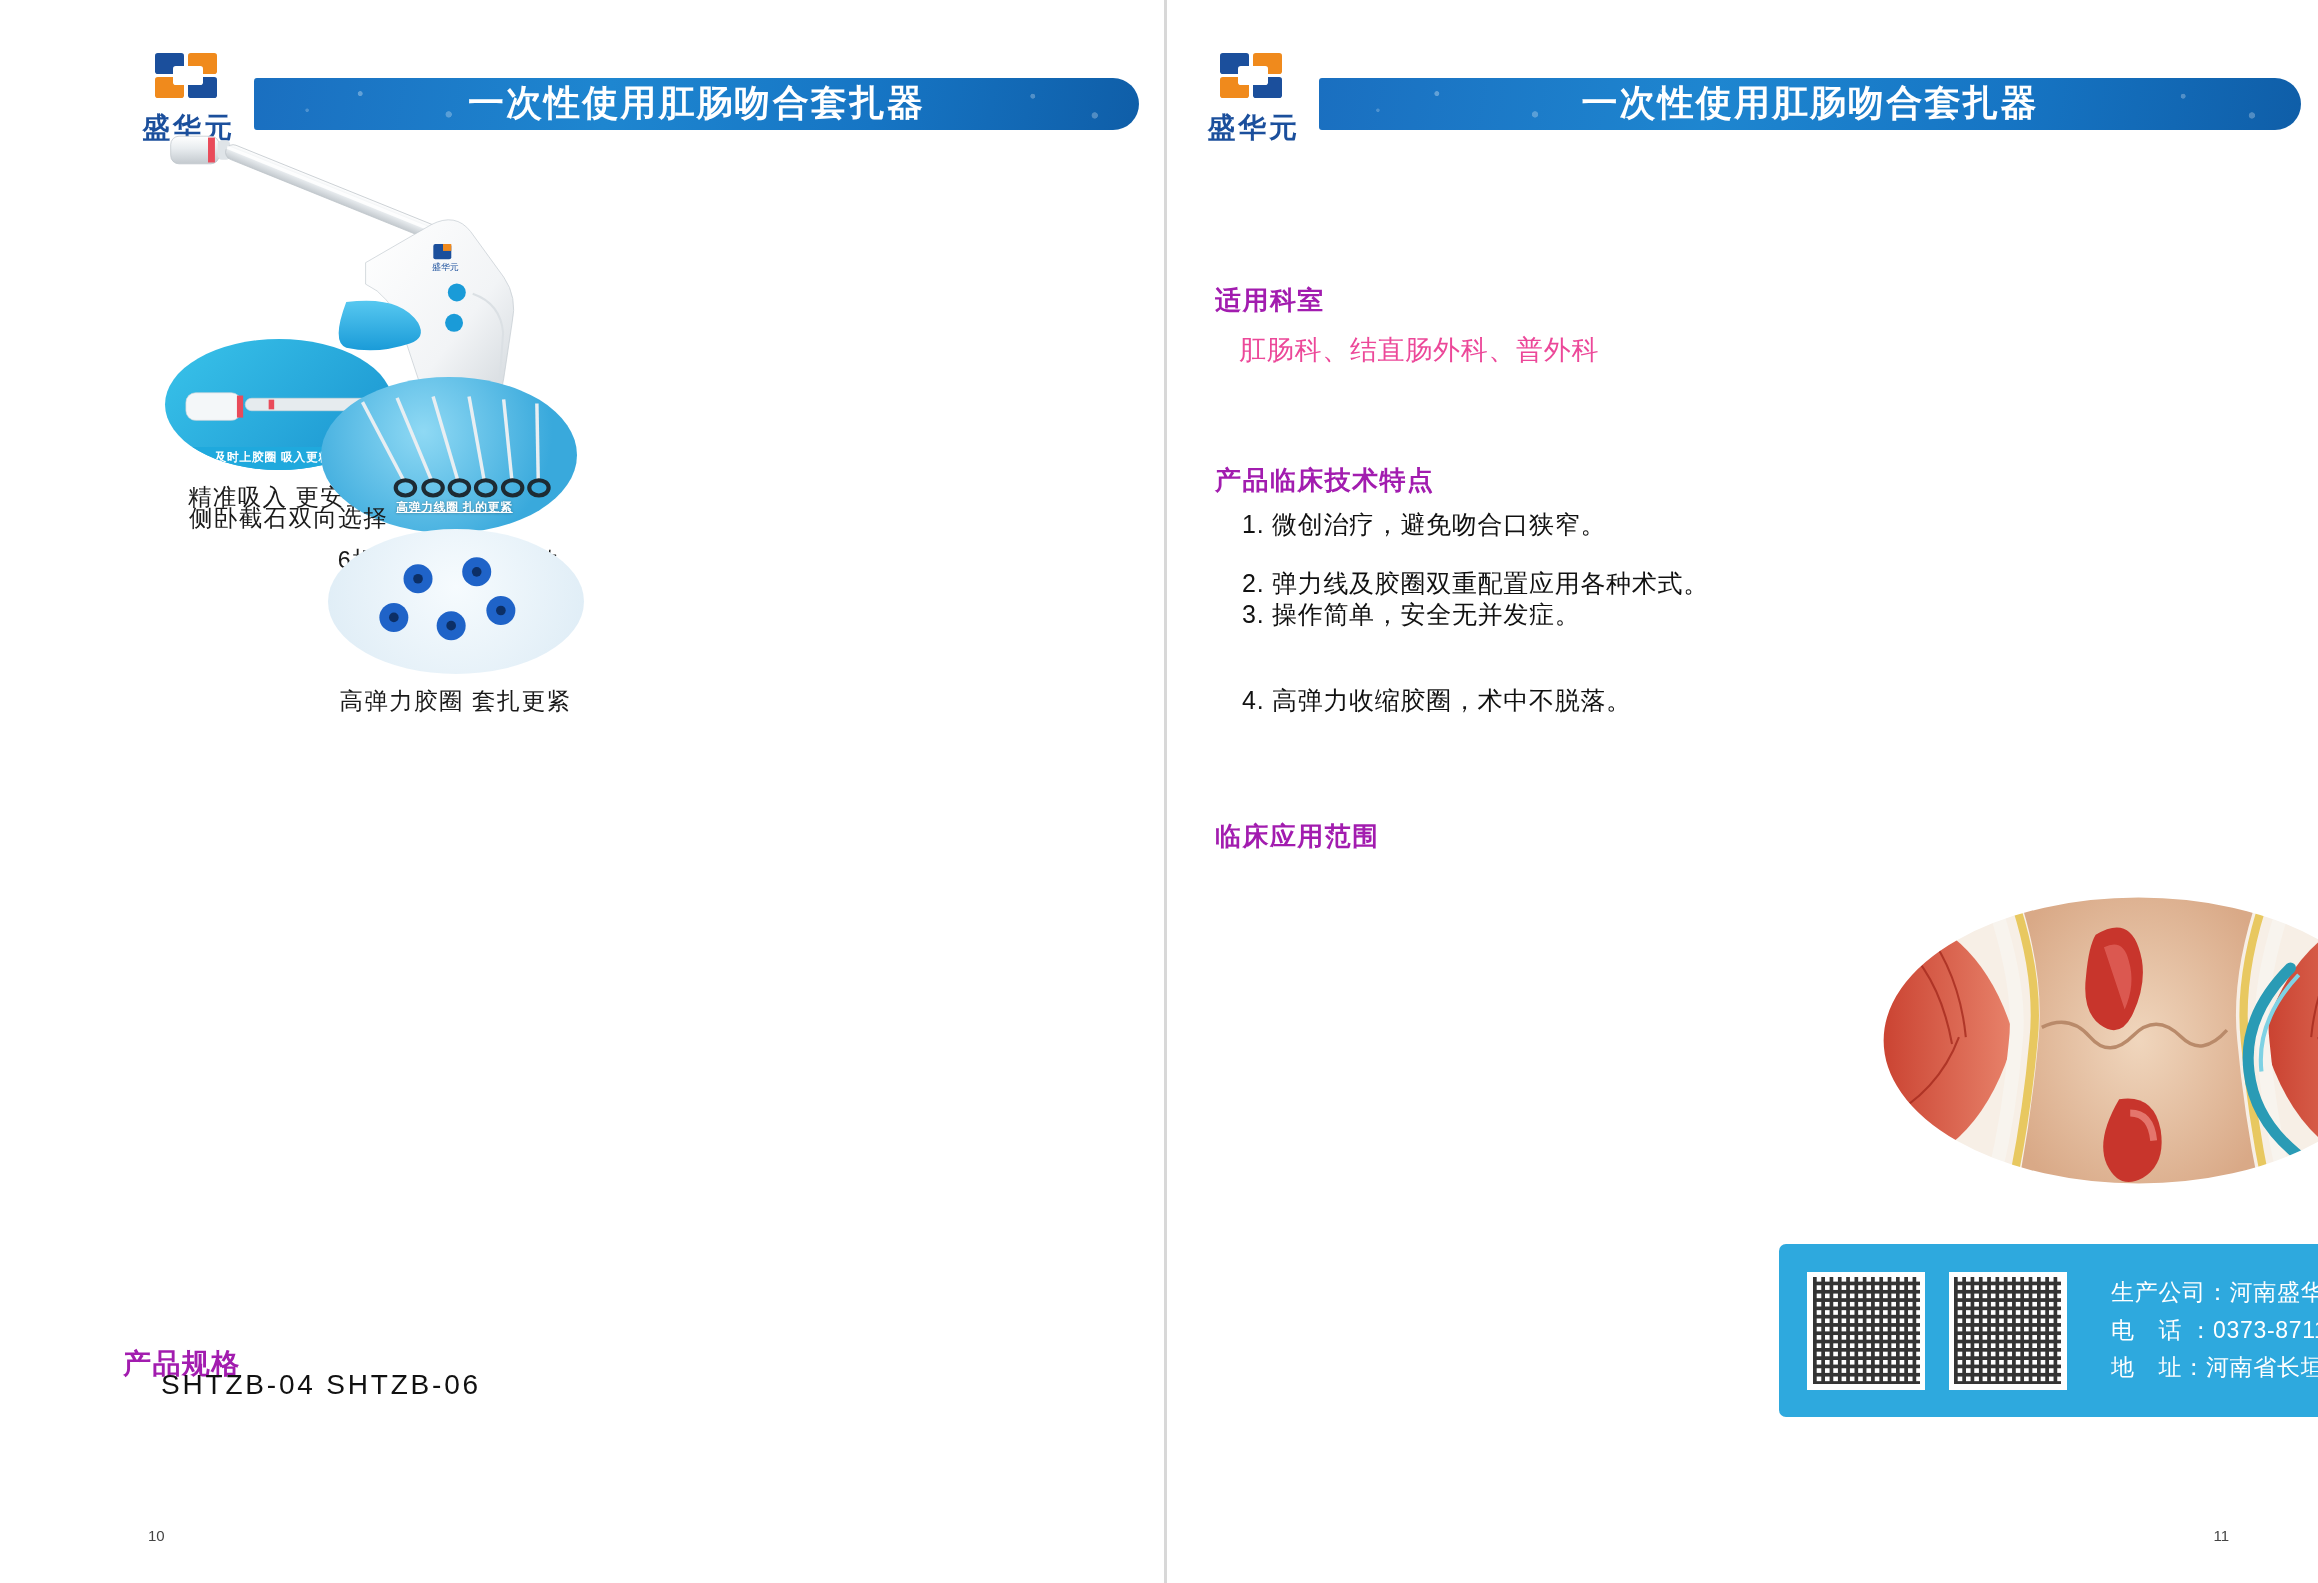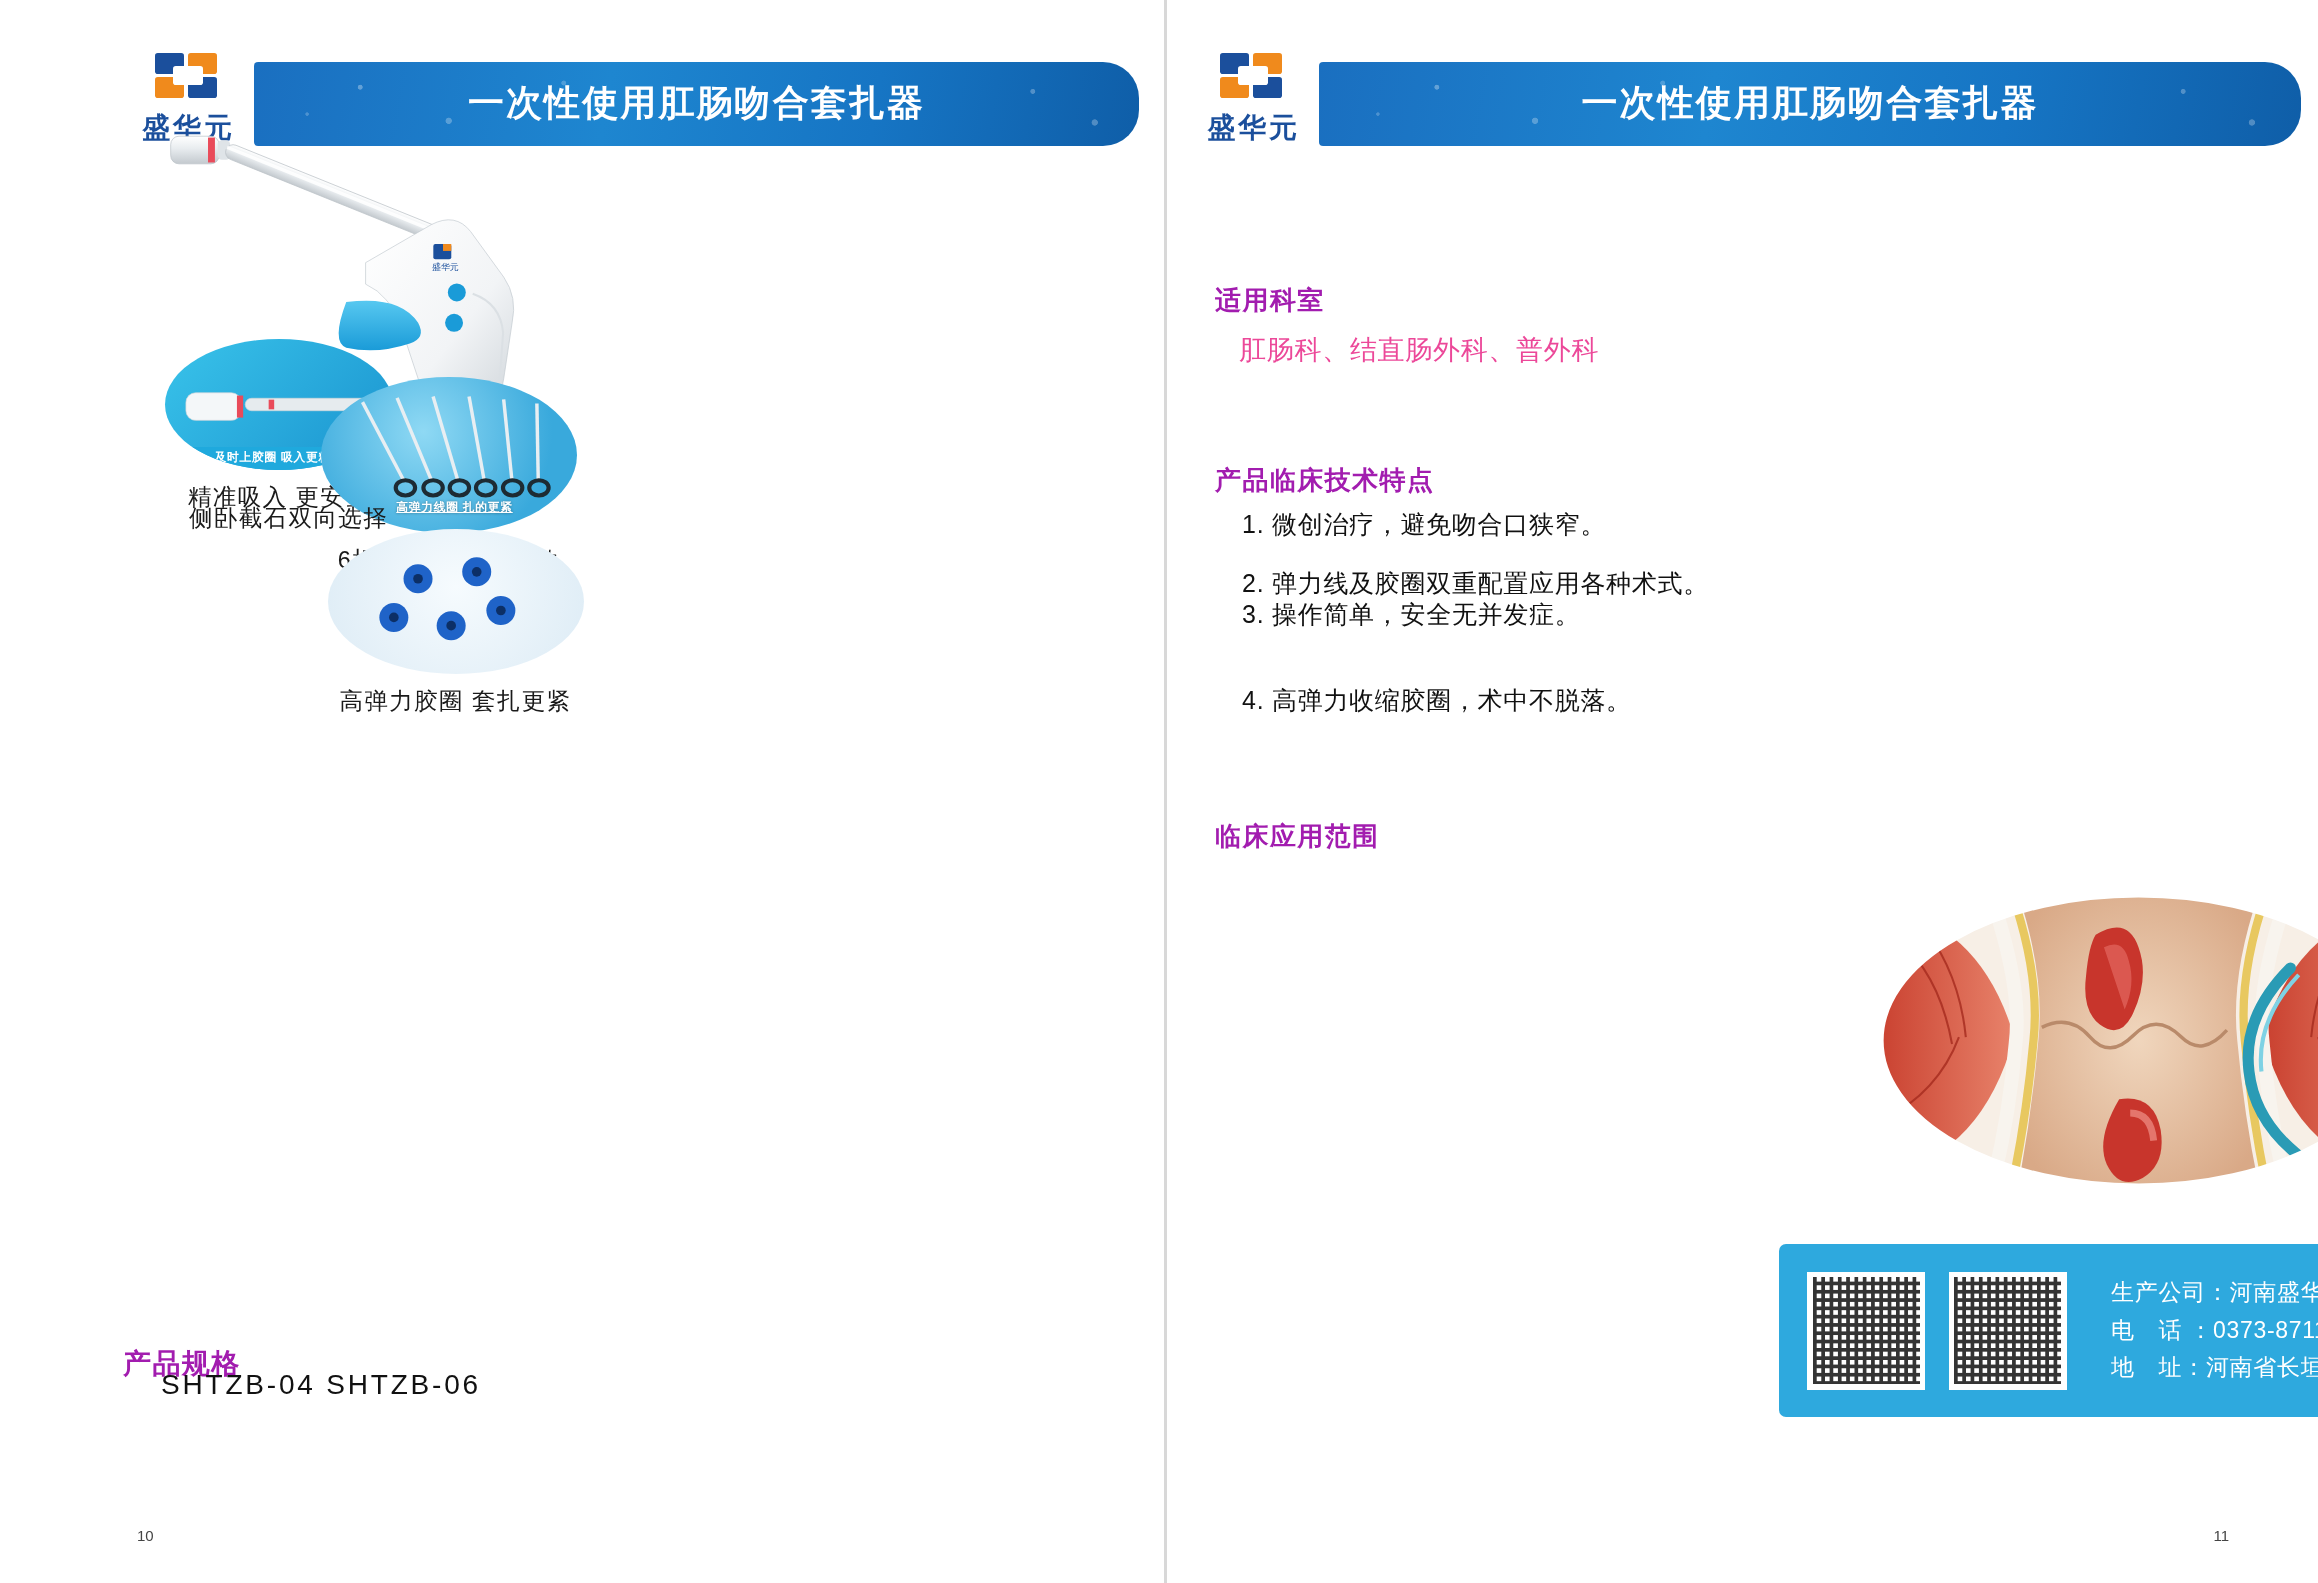--- a/index.html
+++ b/index.html
@@ -22,21 +22,21 @@
   .logo-sq { position: absolute; border-radius: 2.8px; }
   .sq-a { left: 4.1px; top: 1.4px; width: 29px; height: 21px; background: #1b4f9c; }
   .sq-b { left: 37px; top: 1.4px; width: 29px; height: 21px; background: #f08a1c; }
   .sq-c { left: 4.1px; top: 25px; width: 29px; height: 21px; background: #f08a1c; }
   .sq-d { left: 37px; top: 25px; width: 29px; height: 21px; background: #1b4f9c; }
   .sq-mid { left: 22px; top: 14px; width: 30px; height: 19.4px; background: #ffffff; }
   .logo-text { font-size: 28px; color: #1b4f9c; font-weight: bold; letter-spacing: 2.8px;
                text-align: center; margin-top: 7px; }
 
   .title-bar {
-    flex: 1; height: 84px; position: relative; overflow: hidden;
+    flex: 1; height: 52px; position: relative; overflow: hidden;
     background: linear-gradient(100deg, #1a6fc0 0%, #1e86d0 40%, #1675c4 70%, #0f5ea8 100%);
     border-radius: 4.1px 36px 36px 4.1px;
     display: flex; align-items: center; justify-content: center;
   }
   .title-bar::before {
     content: ""; position: absolute; inset: 0;
     background:
       radial-gradient(circle at 12% 30%, rgba(255,255,255,.35) 0 2.1px, transparent 2.8px),
       radial-gradient(circle at 22% 70%, rgba(255,255,255,.3) 0 2.8px, transparent 3.5px),
       radial-gradient(circle at 35% 25%, rgba(255,255,255,.25) 0 2.1px, transparent 2.8px),
@@ -71,21 +71,21 @@
     text-decoration: underline;
   }
   .feature .lbl { font-size: 23.5px; color: #1a1a1a; margin-top: 11px; letter-spacing: 1.4px; }
 
   .sec-title { color: #a21caf; font-weight: bold; letter-spacing: 1.4px; margin-top: 45px; }
 
   .spec-title { position: absolute; left: 83px; top: 1300px; font-size: 28px; }
   .spec-value { position: absolute; left: 121px; top: 1369px; font-size: 28px;
                 color: #111; letter-spacing: 2.8px; font-family: Liberation Sans, sans-serif; }
   .folio { position: absolute; bottom: 40px; font-size: 15px; color: #444; }
-  .folio-left { left: 97px; }
+  .folio-left { left: 108px; }
   .folio-right { right: 90px; }
 
   
   .r-h { position: absolute; font-size: 26px; }
   .r-p { position: absolute; font-size: 27px; color: #ec4899; letter-spacing: 0.7px; margin-left: 11px; }
   .r-li { position: absolute; font-size: 25px; color: #111; letter-spacing: 0.7px; }
 
   .anat { position: absolute; left: 709px; top: 892px; width: 525px; height: 297px; }
 
   .contact {

